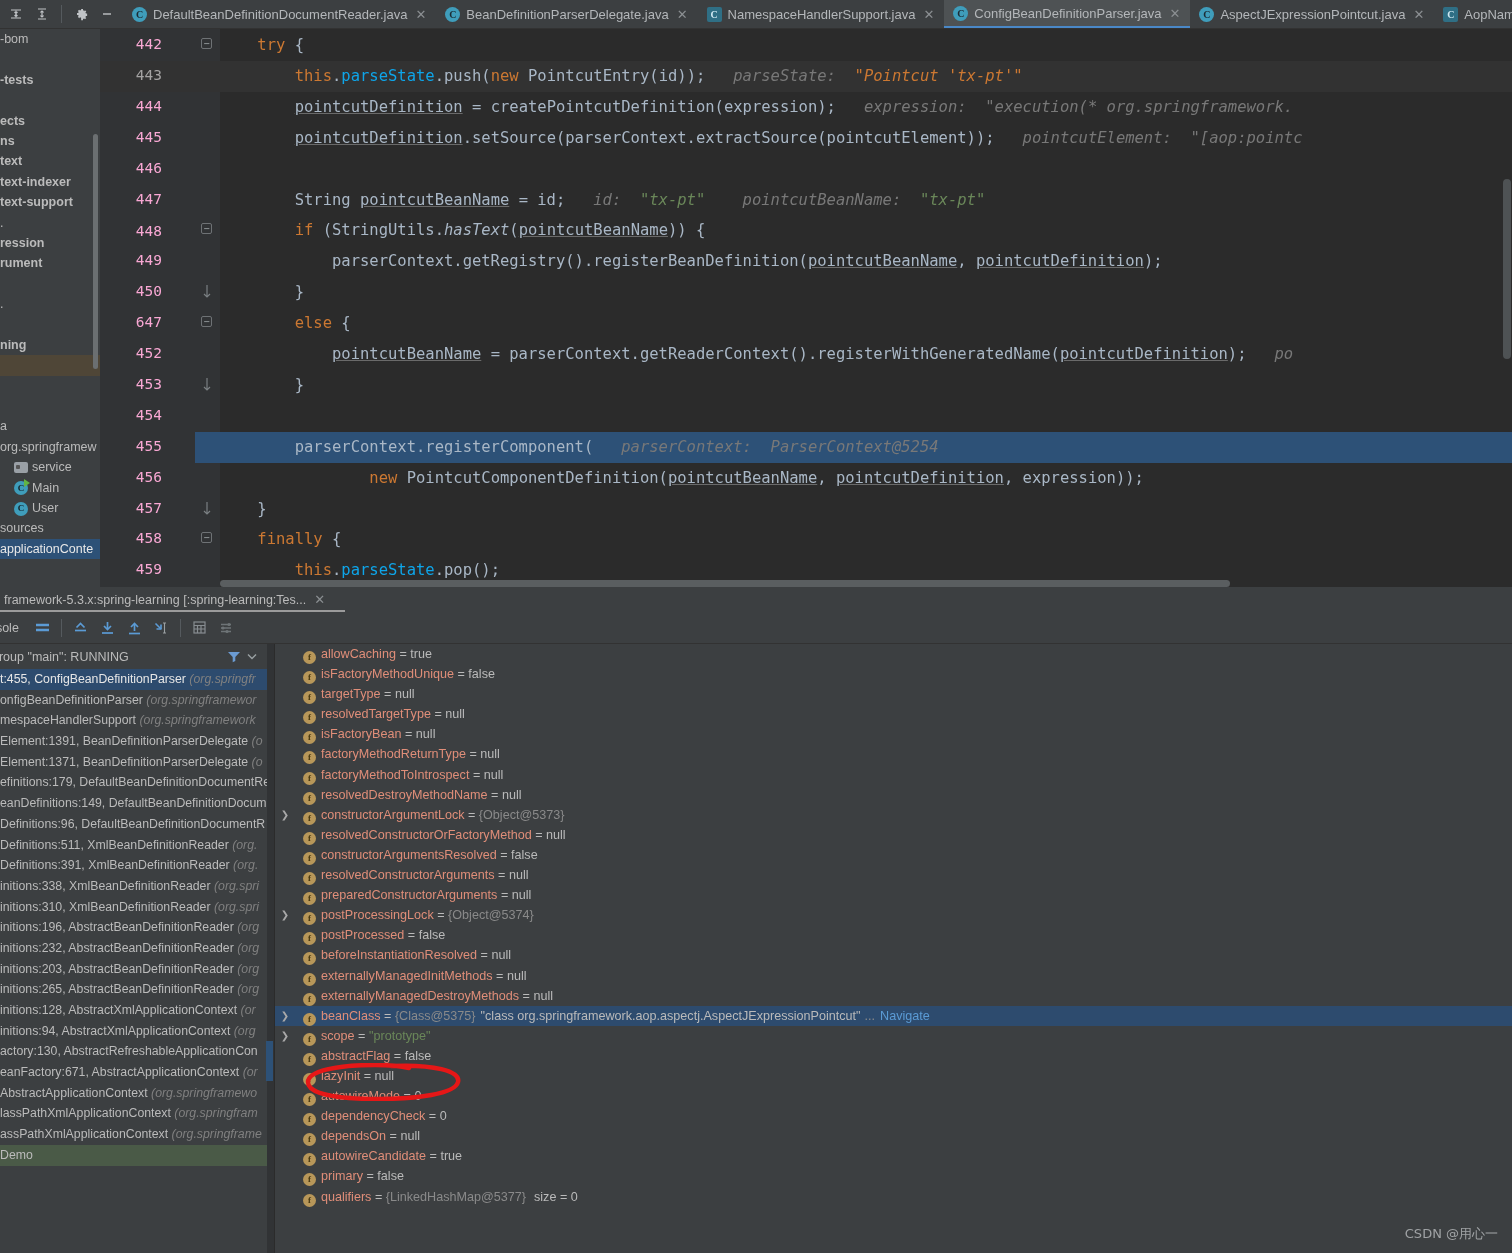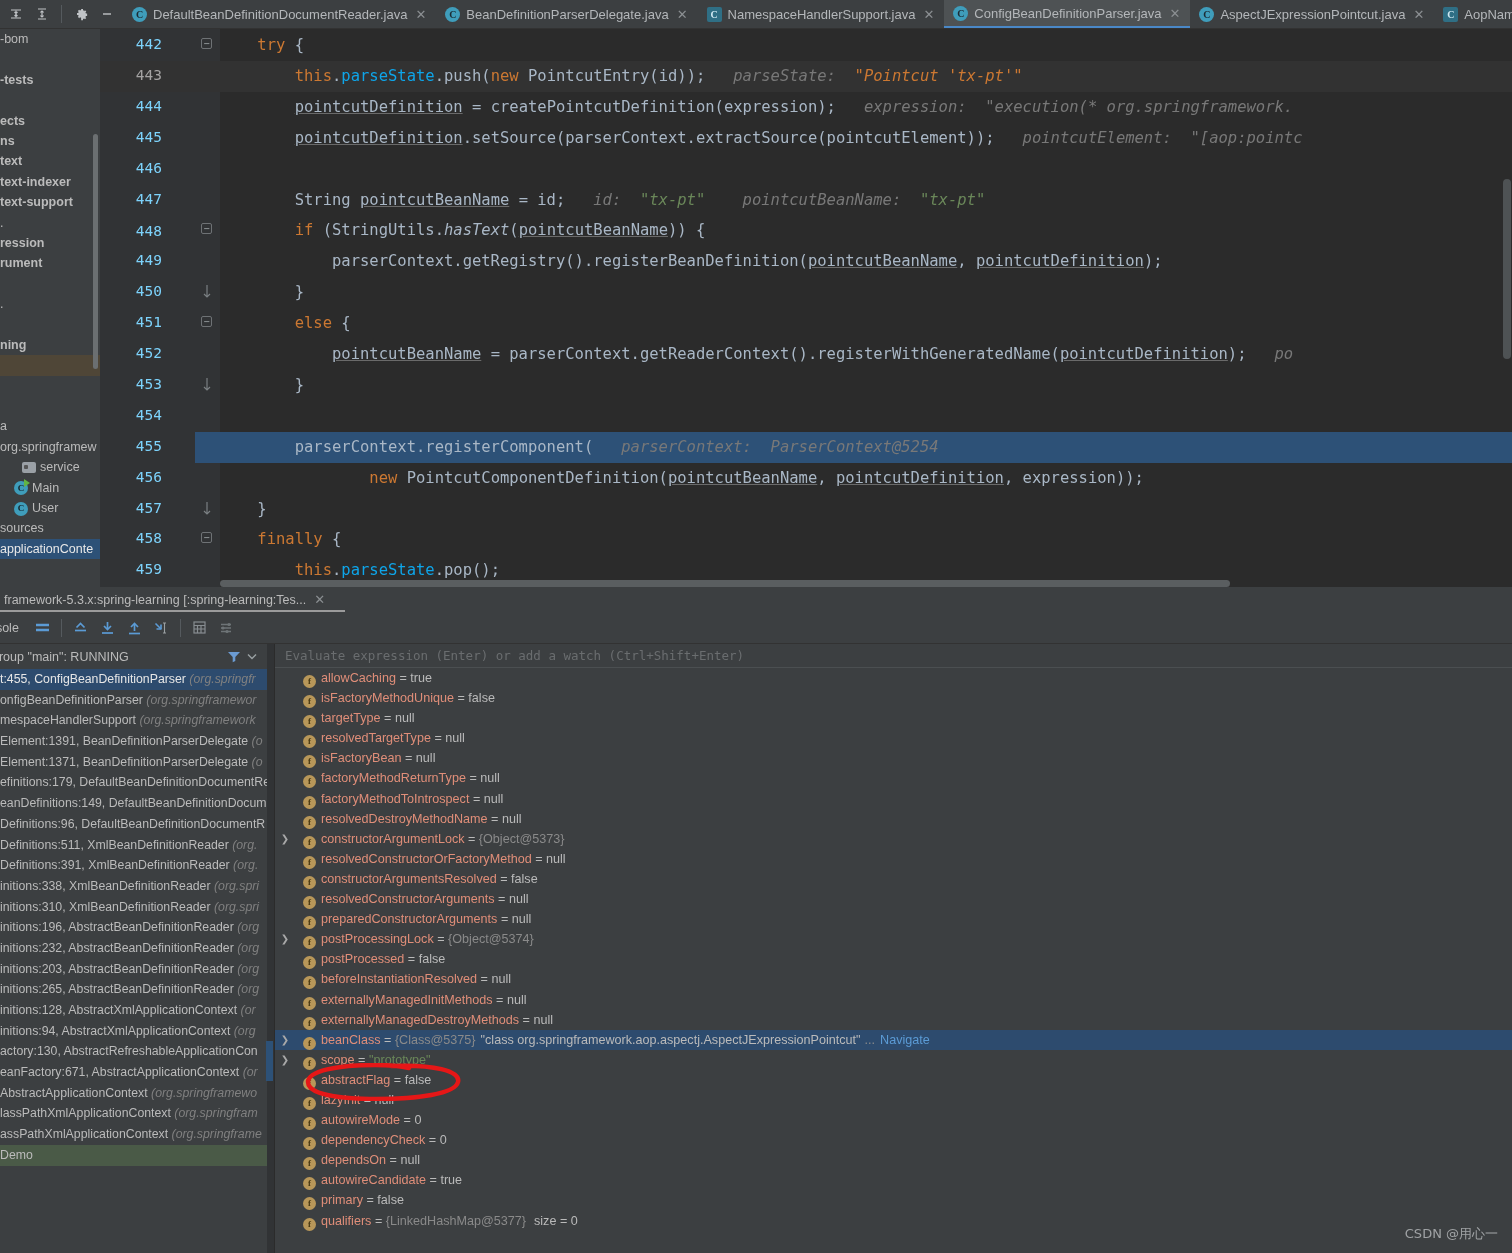--- a/index.html
+++ b/index.html
@@ -64,21 +64,21 @@
     position: absolute; left: 100px; top: 29px; width: 1412px; height: 558px;
     background: #2b2b2b; overflow: hidden;
     font-family: "DejaVu Sans Mono", monospace; font-size: 15.5px;
   }
   #gutter {
     position:absolute; left:0; top:0; width: 120px; height:100%;
     background:#313335;
   }
   .ln {
     position:absolute; left:0; width:62px; text-align:right;
-    color:#7dd3fc; font-size:14.5px; font-family:"DejaVu Sans Mono", monospace;
+    color:#f9a8d4; font-size:14.5px; font-family:"DejaVu Sans Mono", monospace;
   }
   .ln.cur { color:#a4a3a3; }
   .fold {
     position:absolute; left:100px; width:14px; height:14px;
     color:#888c8f; font-size:11px; text-align:center; line-height:12px;
   }
   .fold-box { border:1px solid #6e7275; border-radius:2px; width:11px; height:11px;
               line-height:9px; font-size:10px; color:#9aa0a3; margin-left:1px;}
   .code-line {
     position:absolute; left:120px; white-space:pre; color:#a9b7c6;
@@ -268,21 +268,21 @@
         <div class="pt-row bold" style="padding-left: 0px;"><span>rument</span></div>
         <div class="pt-row" style="padding-left: 0px;"><span></span></div>
         <div class="pt-row" style="padding-left: 0px;"><span>.</span></div>
         <div class="pt-row" style="padding-left: 0px;"><span></span></div>
         <div class="pt-row bold" style="padding-left: 0px;"><span>ning</span></div>
         <div class="pt-row hl-brown" style="padding-left: 0px;"><span></span></div>
         <div class="pt-row" style="padding-left: 0px;"><span></span></div>
         <div class="pt-row" style="padding-left: 0px;"><span></span></div>
         <div class="pt-row" style="padding-left: 0px;"><span>a</span></div>
         <div class="pt-row" style="padding-left: 0px;"><span>org.springframew</span></div>
-        <div class="pt-row" style="padding-left: 22px;"><span class="pt-ico folder-ico"></span><span>service</span></div>
+        <div class="pt-row" style="padding-left: 14px;"><span class="pt-ico folder-ico"></span><span>service</span></div>
         <div class="pt-row" style="padding-left: 14px;"><span class="cls-ico run">C</span><span>Main</span></div>
         <div class="pt-row" style="padding-left: 14px;"><span class="cls-ico">C</span><span>User</span></div>
         <div class="pt-row" style="padding-left: 0px;"><span>sources</span></div>
         <div class="pt-row hl-blue" style="padding-left: 0px;"><span>applicationConte</span></div>
       </div>
   <div id="pt-scroll"></div>
 </div>
 
 <div id="editor">
   <div id="gutter">
@@ -298,21 +298,21 @@
         <div class="ln" style="top: 161.5px;">447</div>
         <div class="ln" style="top: 194px;">448</div>
         <div class="fold" style="top: 194.4px;">
           <div class="fold-box">−</div>
         </div>
         <div class="ln" style="top: 223.3px;">449</div>
         <div class="ln" style="top: 254.2px;">450</div>
         <div class="fold" style="top: 256.2px;"><svg width="10" height="13" viewBox="0 0 10 13">
             <path d="M5 0v11M2 9l3 3 3-3" stroke="#7a7f82" stroke-width="1.2" fill="none"></path>
           </svg></div>
-        <div class="ln" style="top: 285.1px;">451</div>
+        <div class="ln" style="top: 285.1px;">647</div>
         <div class="fold" style="top: 287.1px;">
           <div class="fold-box">−</div>
         </div>
         <div class="ln" style="top: 316px;">452</div>
         <div class="ln" style="top: 346.9px;">453</div>
         <div class="fold" style="top: 348.9px;"><svg width="10" height="13" viewBox="0 0 10 13">
             <path d="M5 0v11M2 9l3 3 3-3" stroke="#7a7f82" stroke-width="1.2" fill="none"></path>
           </svg></div>
         <div class="ln" style="top: 377.8px;">454</div>
         <div style="position: absolute; left: 95px; top: 402.7px; width: 25px; height: 31px; background: rgb(45, 81, 119);"></div>
@@ -468,23 +468,20 @@
         <div class="fr-row"><span>assPathXmlApplicationContext </span><span class="pkg">(org.springframe</span></div>
         <div class="fr-row green"><span>Demo</span><span class="pkg"></span></div>
       </div>
   <div id="fr-scroll">
     <div id="fr-thumb"></div>
   </div>
 </div>
 <div id="fr-divider"></div>
 
 <div id="vars">
-  <div id="evalbar">
-    <span>Evaluate expression (Enter) or add a watch (Ctrl+Shift+Enter)</span>
-  </div>
   <div id="v-rows">
         <div class="v-row"><span class="f-ico">f</span><span class="v-name">allowCaching</span><span class="v-eq"> = </span><span class="v-val">true</span></div>
         <div class="v-row"><span class="f-ico">f</span><span class="v-name">isFactoryMethodUnique</span><span class="v-eq"> = </span><span class="v-val">false</span></div>
         <div class="v-row"><span class="f-ico">f</span><span class="v-name">targetType</span><span class="v-eq"> = </span><span class="v-val">null</span></div>
         <div class="v-row"><span class="f-ico">f</span><span class="v-name">resolvedTargetType</span><span class="v-eq"> = </span><span class="v-val">null</span></div>
         <div class="v-row"><span class="f-ico">f</span><span class="v-name">isFactoryBean</span><span class="v-eq"> = </span><span class="v-val">null</span></div>
         <div class="v-row"><span class="f-ico">f</span><span class="v-name">factoryMethodReturnType</span><span class="v-eq"> = </span><span class="v-val">null</span></div>
         <div class="v-row"><span class="f-ico">f</span><span class="v-name">factoryMethodToIntrospect</span><span class="v-eq"> = </span><span class="v-val">null</span></div>
         <div class="v-row"><span class="f-ico">f</span><span class="v-name">resolvedDestroyMethodName</span><span class="v-eq"> = </span><span class="v-val">null</span></div>
         <div class="v-row"><span class="v-arrow">❯</span><span class="f-ico">f</span><span class="v-name">constructorArgumentLock</span><span class="v-eq"> = </span><span class="v-ref">{Object@5373}</span></div>

